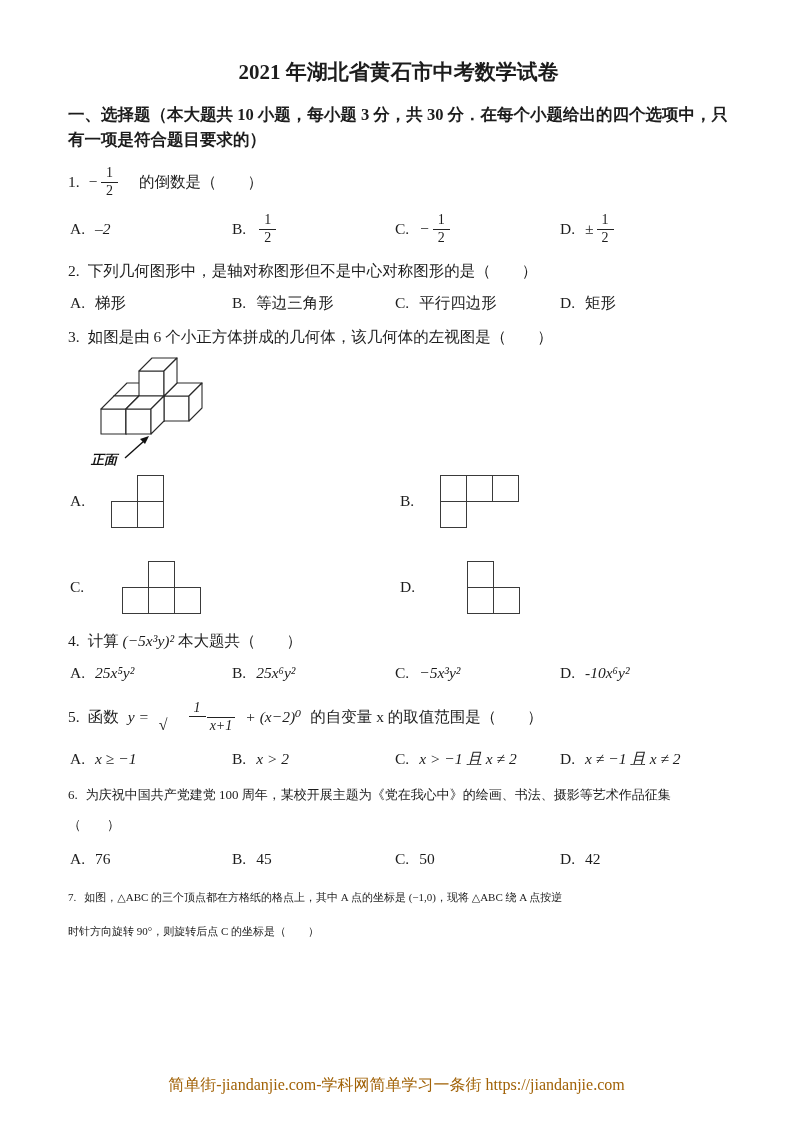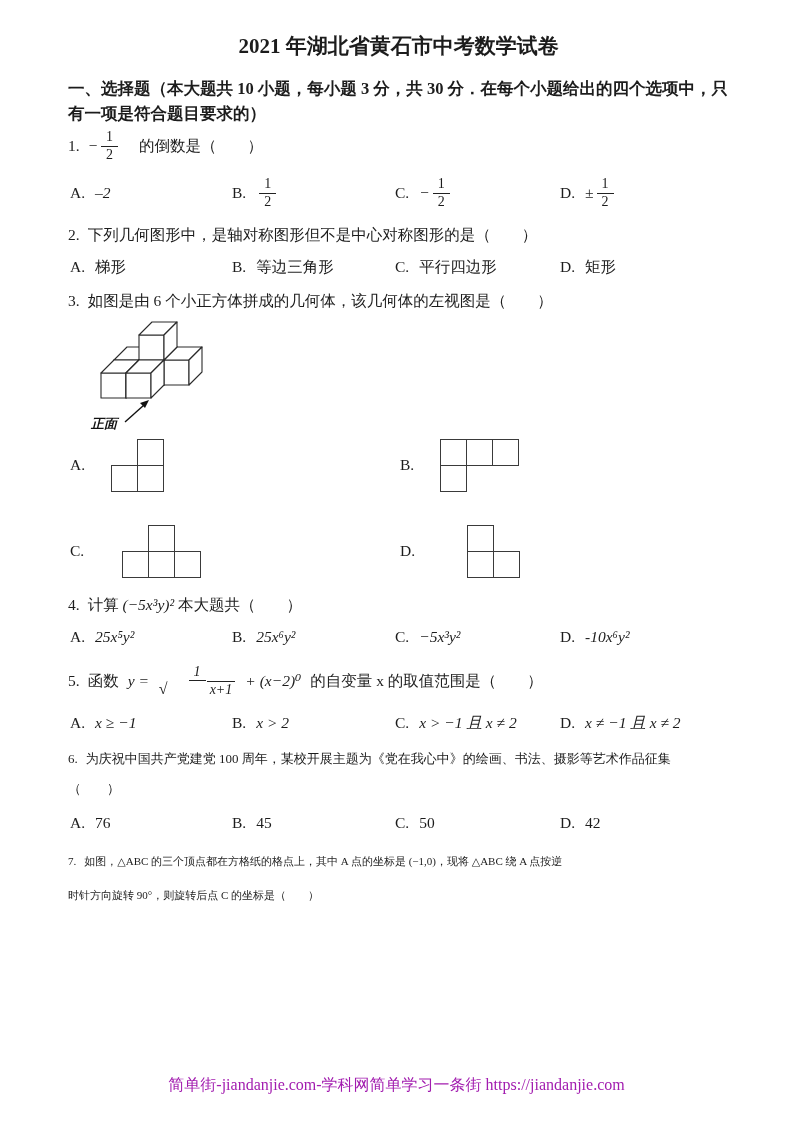--- a/index.html
+++ b/index.html
@@ -1,21 +1,21 @@
 <!DOCTYPE html>
 <html><head>
 <meta charset="utf-8">
 <style>
   * { margin:0; padding:0; box-sizing:border-box; }
   html,body { background:#ffffff; }
   body { font-family:"Liberation Serif","DejaVu Serif",serif; color:#1c1c1c; }
-  .page { position:relative; width:793px; height:1122px; background:#fff; padding:32px 64px 0 68px; overflow:hidden; }
+  .page { position:relative; width:793px; height:1122px; background:#fff; padding:58px 64px 0 68px; overflow:hidden; }
 
   .title { text-align:center; font-size:21px; font-weight:700; line-height:28px; margin-bottom:16px; }
-  .sec-heading { font-weight:700; font-size:16.5px; line-height:25px; }
+  .sec-heading { font-weight:700; font-size:16.5px; line-height:25px; margin-bottom:10px; }
 
   .stem { font-size:15.5px; line-height:26px; }
   .stem-row { display:flex; align-items:center; min-height:40px; }
   .qnum { margin-right:8px; }
   .qline { line-height:30px; font-size:13px; }
   .qline7 { line-height:34px; font-size:11px; }
 
   .opts { display:grid; grid-template-columns:162px 163px 165px auto; align-items:center;
           font-size:15.5px; margin:6px 0 8px 2px; min-height:26px; }
   .opts-tall { min-height:42px; margin-bottom:8px; }
@@ -36,21 +36,21 @@
   .q3-opts { display:grid; grid-template-columns:330px auto; row-gap:32px; margin:4px 0 14px 2px; }
   .q3-opt { display:flex; align-items:center; min-height:54px; font-size:15.5px; }
   .q3-opt .opt-label { margin-right:26px; }
   .q3-opt-d .opt-label { margin-right:52px; }
   .q3-opt-c .opt-label { margin-right:38px; }
   .view-grid { position:relative; display:inline-block; }
   .view-grid .cell { position:absolute; width:27px; height:27px; background:#fff;
                      border:1.2px solid #3a3a3a; }
 
   .footer { position:absolute; left:0; right:0; bottom:26px; text-align:center;
-            color:#a21caf; font-size:16px; }
+            color:#a16207; font-size:16px; }
 </style>
 </head>
 <body>
 
 <div class="page">
 
   <h1 class="title">2021 年湖北省黄石市中考数学试卷</h1>
 
   <div class="sec-heading">
     <div>一、选择题（本大题共 10 小题，每小题 3 分，共 30 分．在每个小题给出的四个选项中，只</div>

